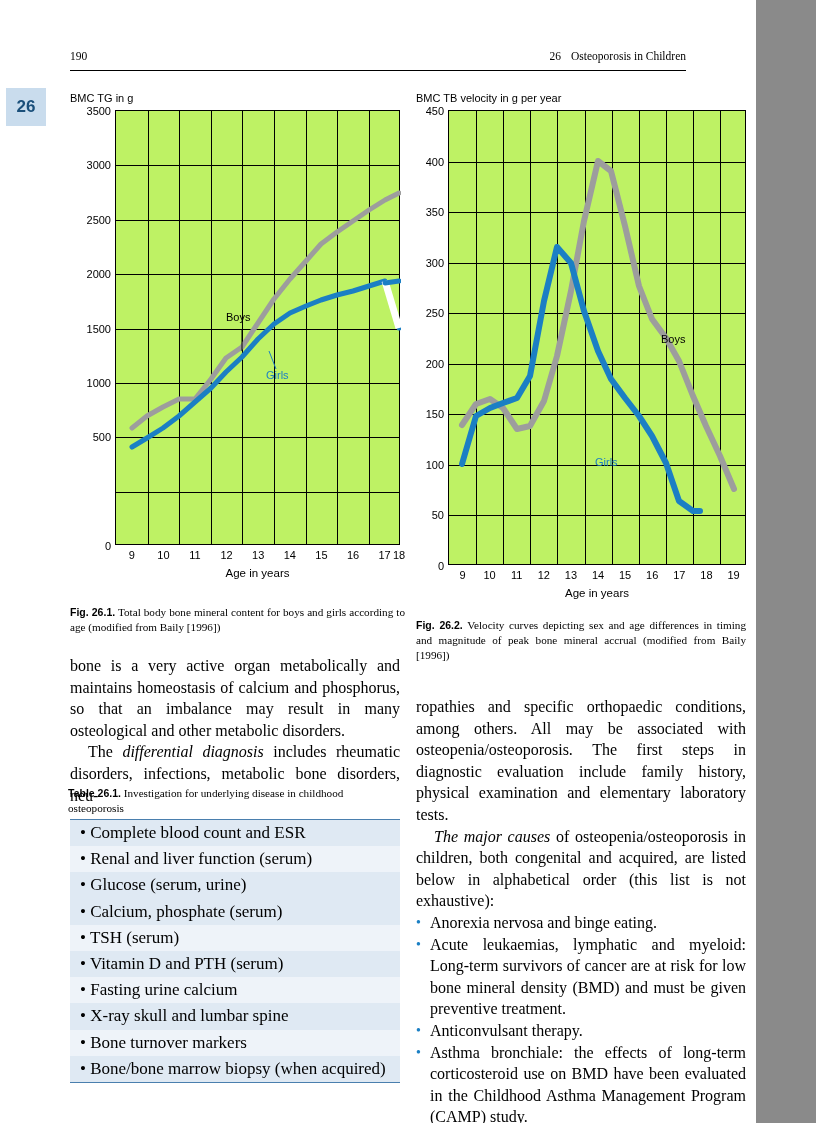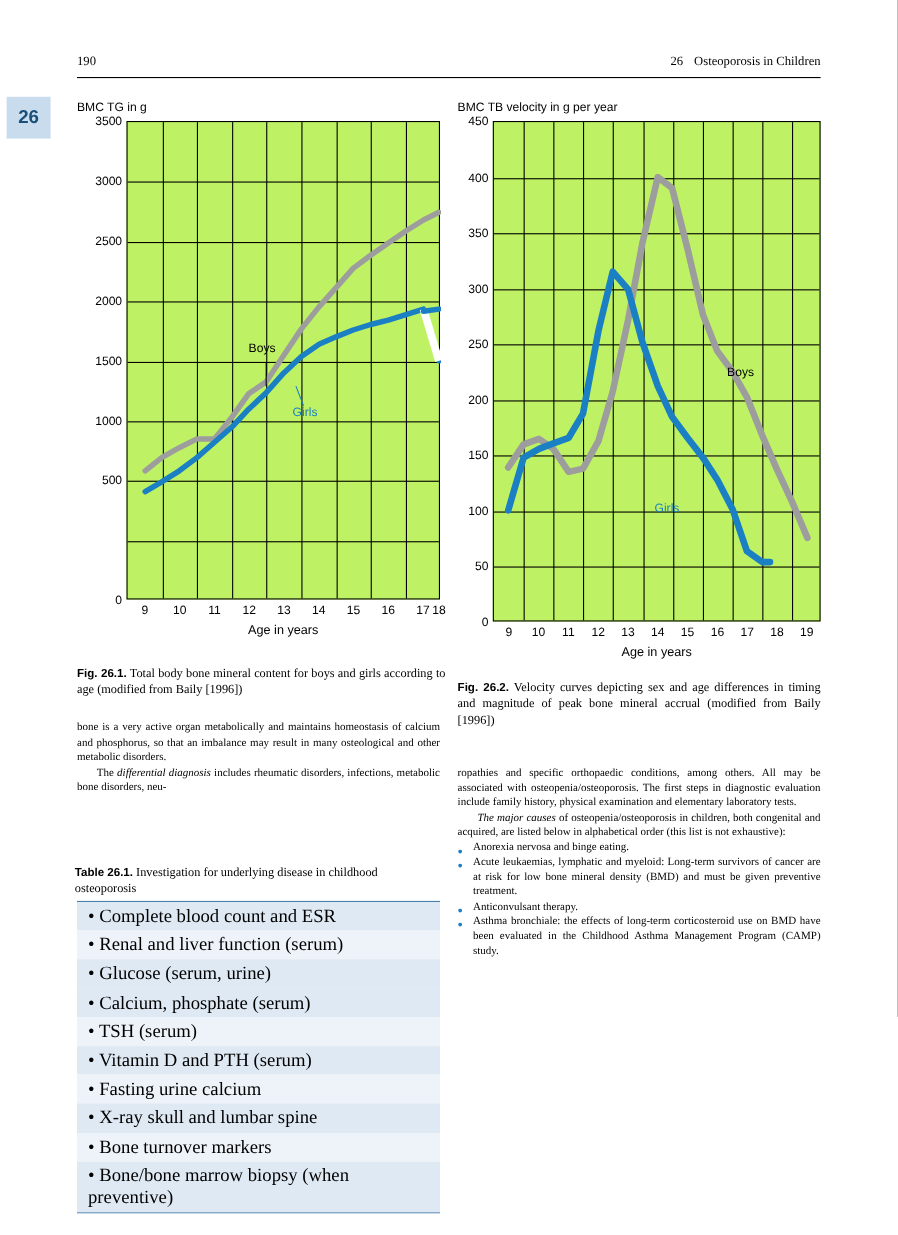--- a/index.html
+++ b/index.html
@@ -5,21 +5,21 @@
   html, body {
     margin: 0;
     padding: 0;
     background: #8a8a8a;
   }
   body {
     font-family: "Liberation Serif", serif;
   }
   .page {
     position: relative;
-    width: 816px;
+    width: 756px;
     height: 1123px;
     background: #ffffff;
     overflow: hidden;
   }
   
   .running-head {
     position: absolute;
     top: 50px;
     left: 70px;
     right: 70px;
@@ -117,21 +117,21 @@
     line-height: 1.32;
     color: #000;
     text-align: justify;
   }
   .fig-caption b { font-family: "Liberation Sans", sans-serif; font-size: 10.5px; }
   
   .col {
     position: absolute;
     width: 330px;
     font-family: "Liberation Serif", serif;
-    font-size: 10px;
+    font-size: 16px;
     line-height: 1.35;
     text-align: justify;
     color: #000;
   }
   .col p { margin: 0; }
   .col p.indent { text-indent: 18px; }
   .it { font-style: italic; }
   
   .table-title {
     position: absolute;
@@ -334,21 +334,21 @@
   <div class="tbl" style="left:70px; top:819px;">
     <div class="tbl-row odd">• Complete blood count and ESR</div>
     <div class="tbl-row even">• Renal and liver function (serum)</div>
     <div class="tbl-row odd">• Glucose (serum, urine)</div>
     <div class="tbl-row odd">• Calcium, phosphate (serum)</div>
     <div class="tbl-row even">• TSH (serum)</div>
     <div class="tbl-row odd">• Vitamin D and PTH (serum)</div>
     <div class="tbl-row even">• Fasting urine calcium</div>
     <div class="tbl-row odd">• X-ray skull and lumbar spine</div>
     <div class="tbl-row even">• Bone turnover markers</div>
-    <div class="tbl-row odd">• Bone/bone marrow biopsy (when preventive)</div>
+    <div class="tbl-row odd">• Bone/bone marrow biopsy (when acquired)</div>
   </div>
 
   <div class="col" style="left:416px; top:696px; width:330px;">
     <p>ropathies and specific orthopaedic conditions, among others. All may be associated with osteopenia/osteoporosis. The first steps in diagnostic evaluation include family history, physical examination and elementary laboratory tests.</p>
     <p class="indent"><span class="it">The major causes</span><span> of osteopenia/osteoporosis in children, both congenital and acquired, are listed below in alphabetical order (this list is not exhaustive):</span></p>
     <ul class="bullets">
       <li>Anorexia nervosa and binge eating.</li>
       <li>Acute leukaemias, lymphatic and myeloid: Long-term survivors of cancer are at risk for low bone mineral density (BMD) and must be given preventive treatment.</li>
       <li>Anticonvulsant therapy.</li>
       <li>Asthma bronchiale: the effects of long-term corticosteroid use on BMD have been evaluated in the Childhood Asthma Management Program (CAMP) study.</li>

